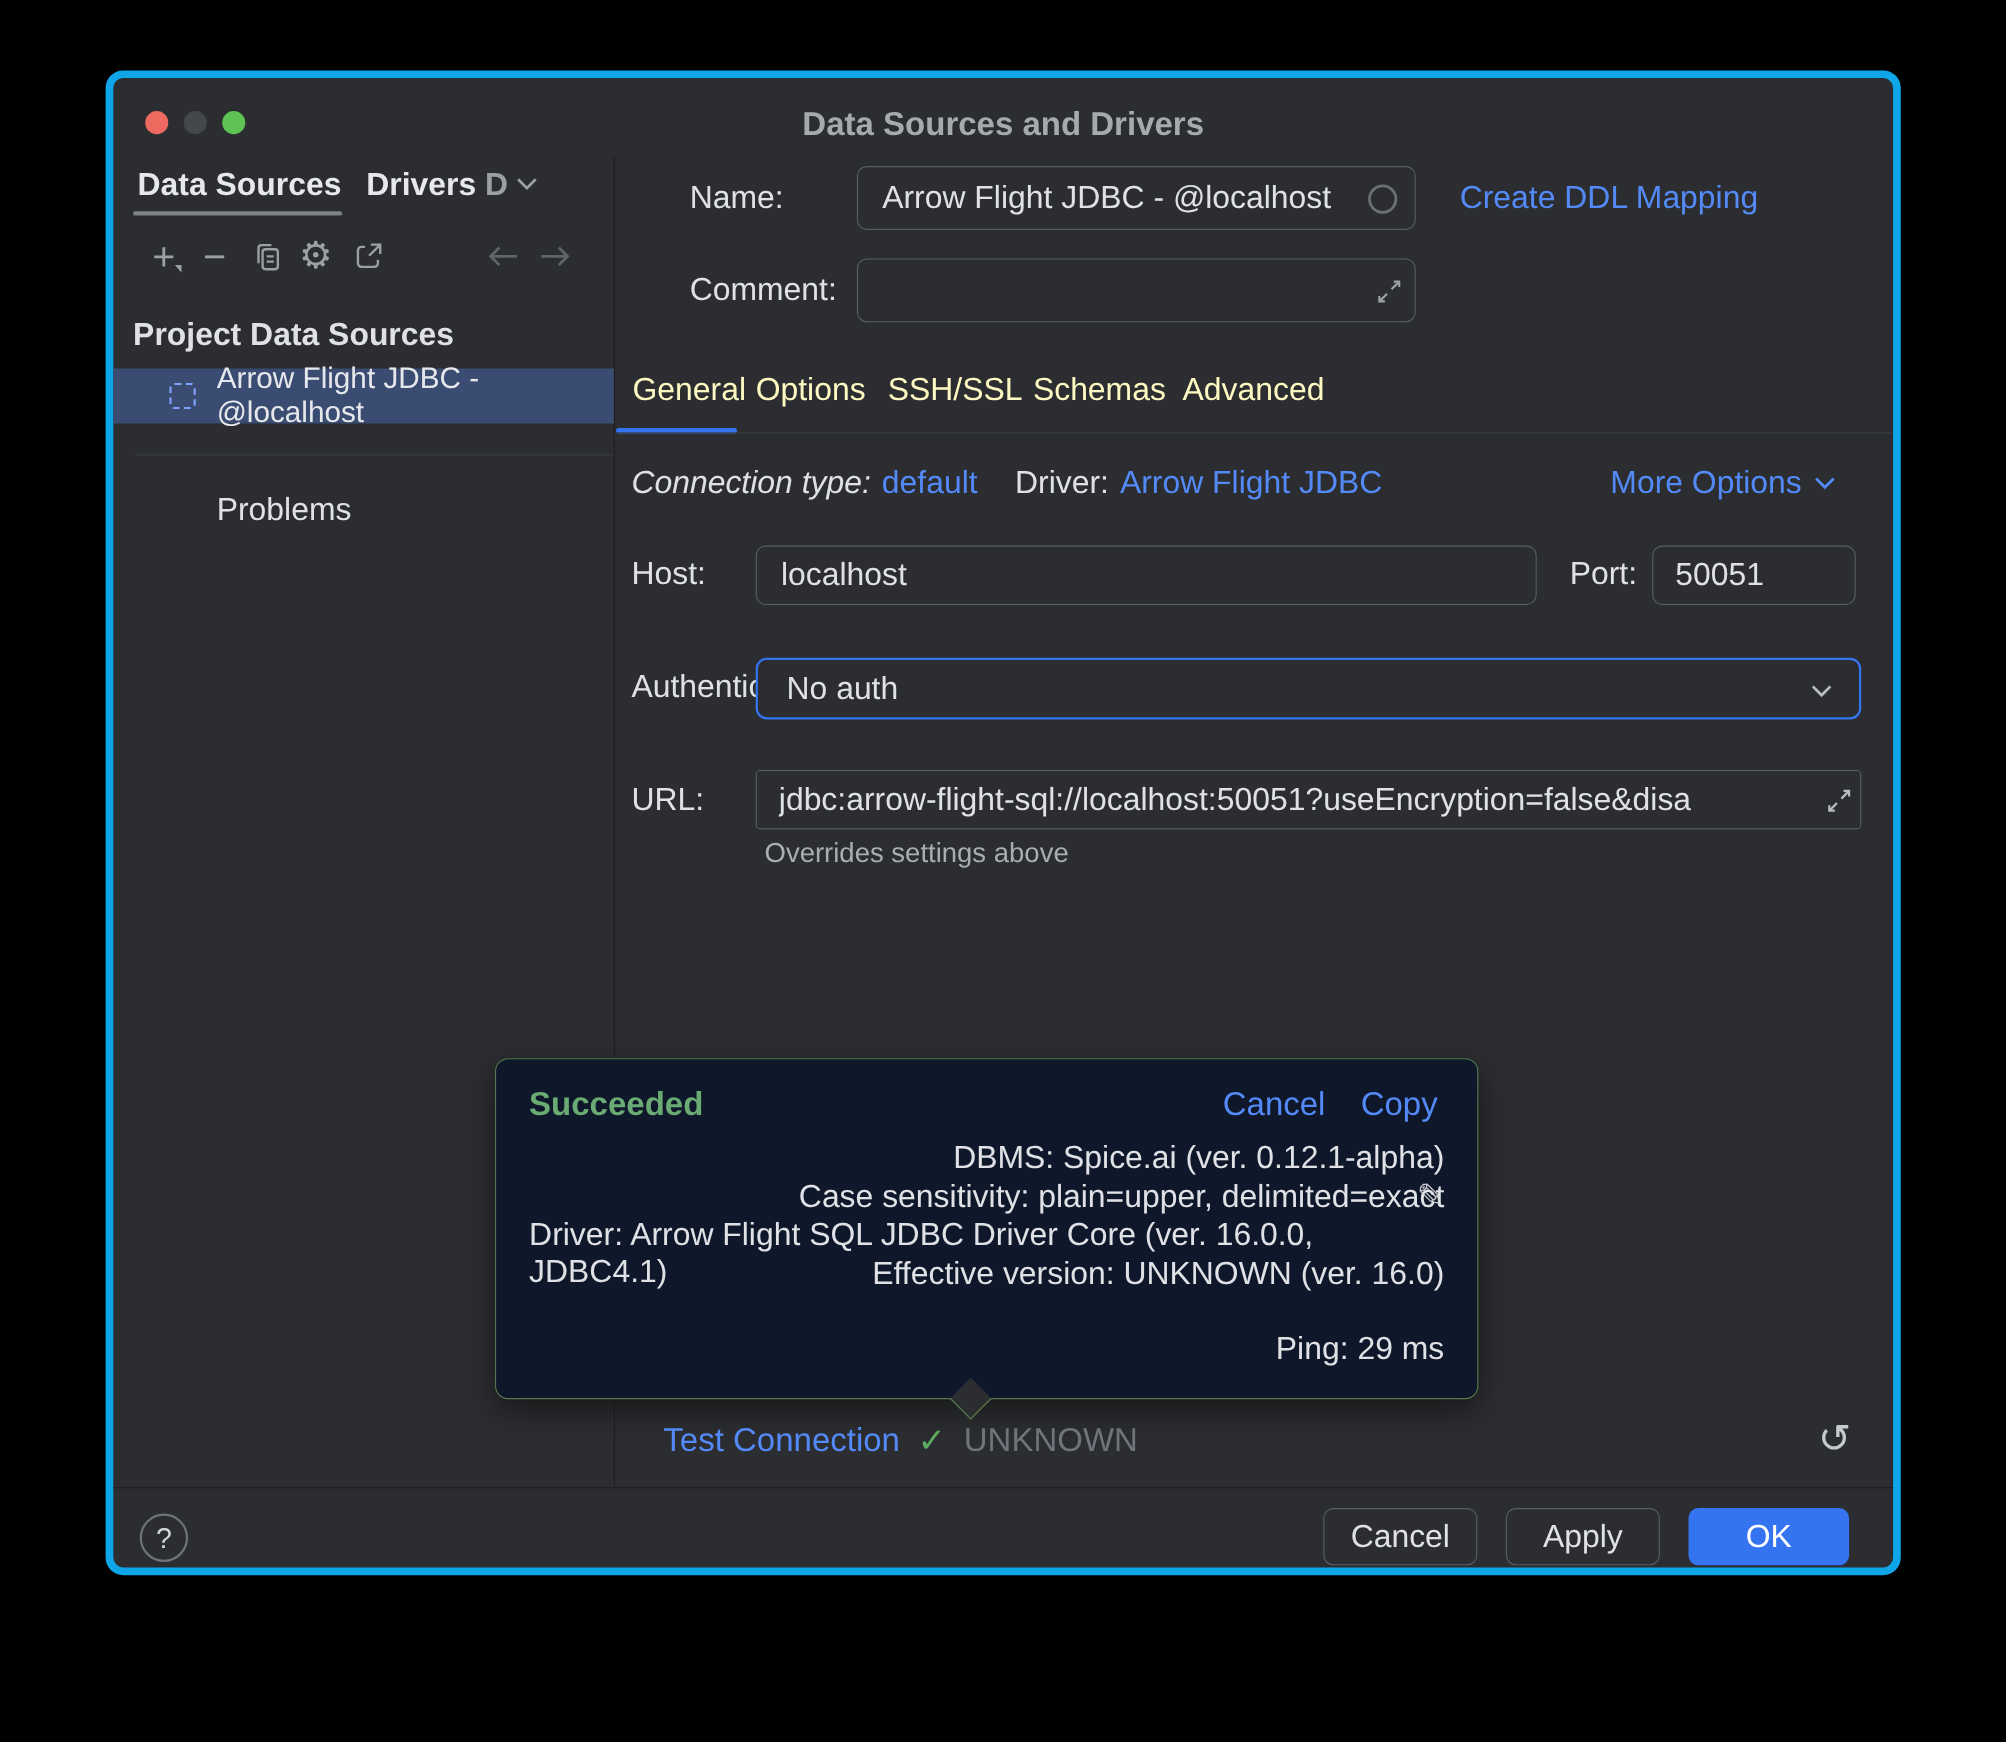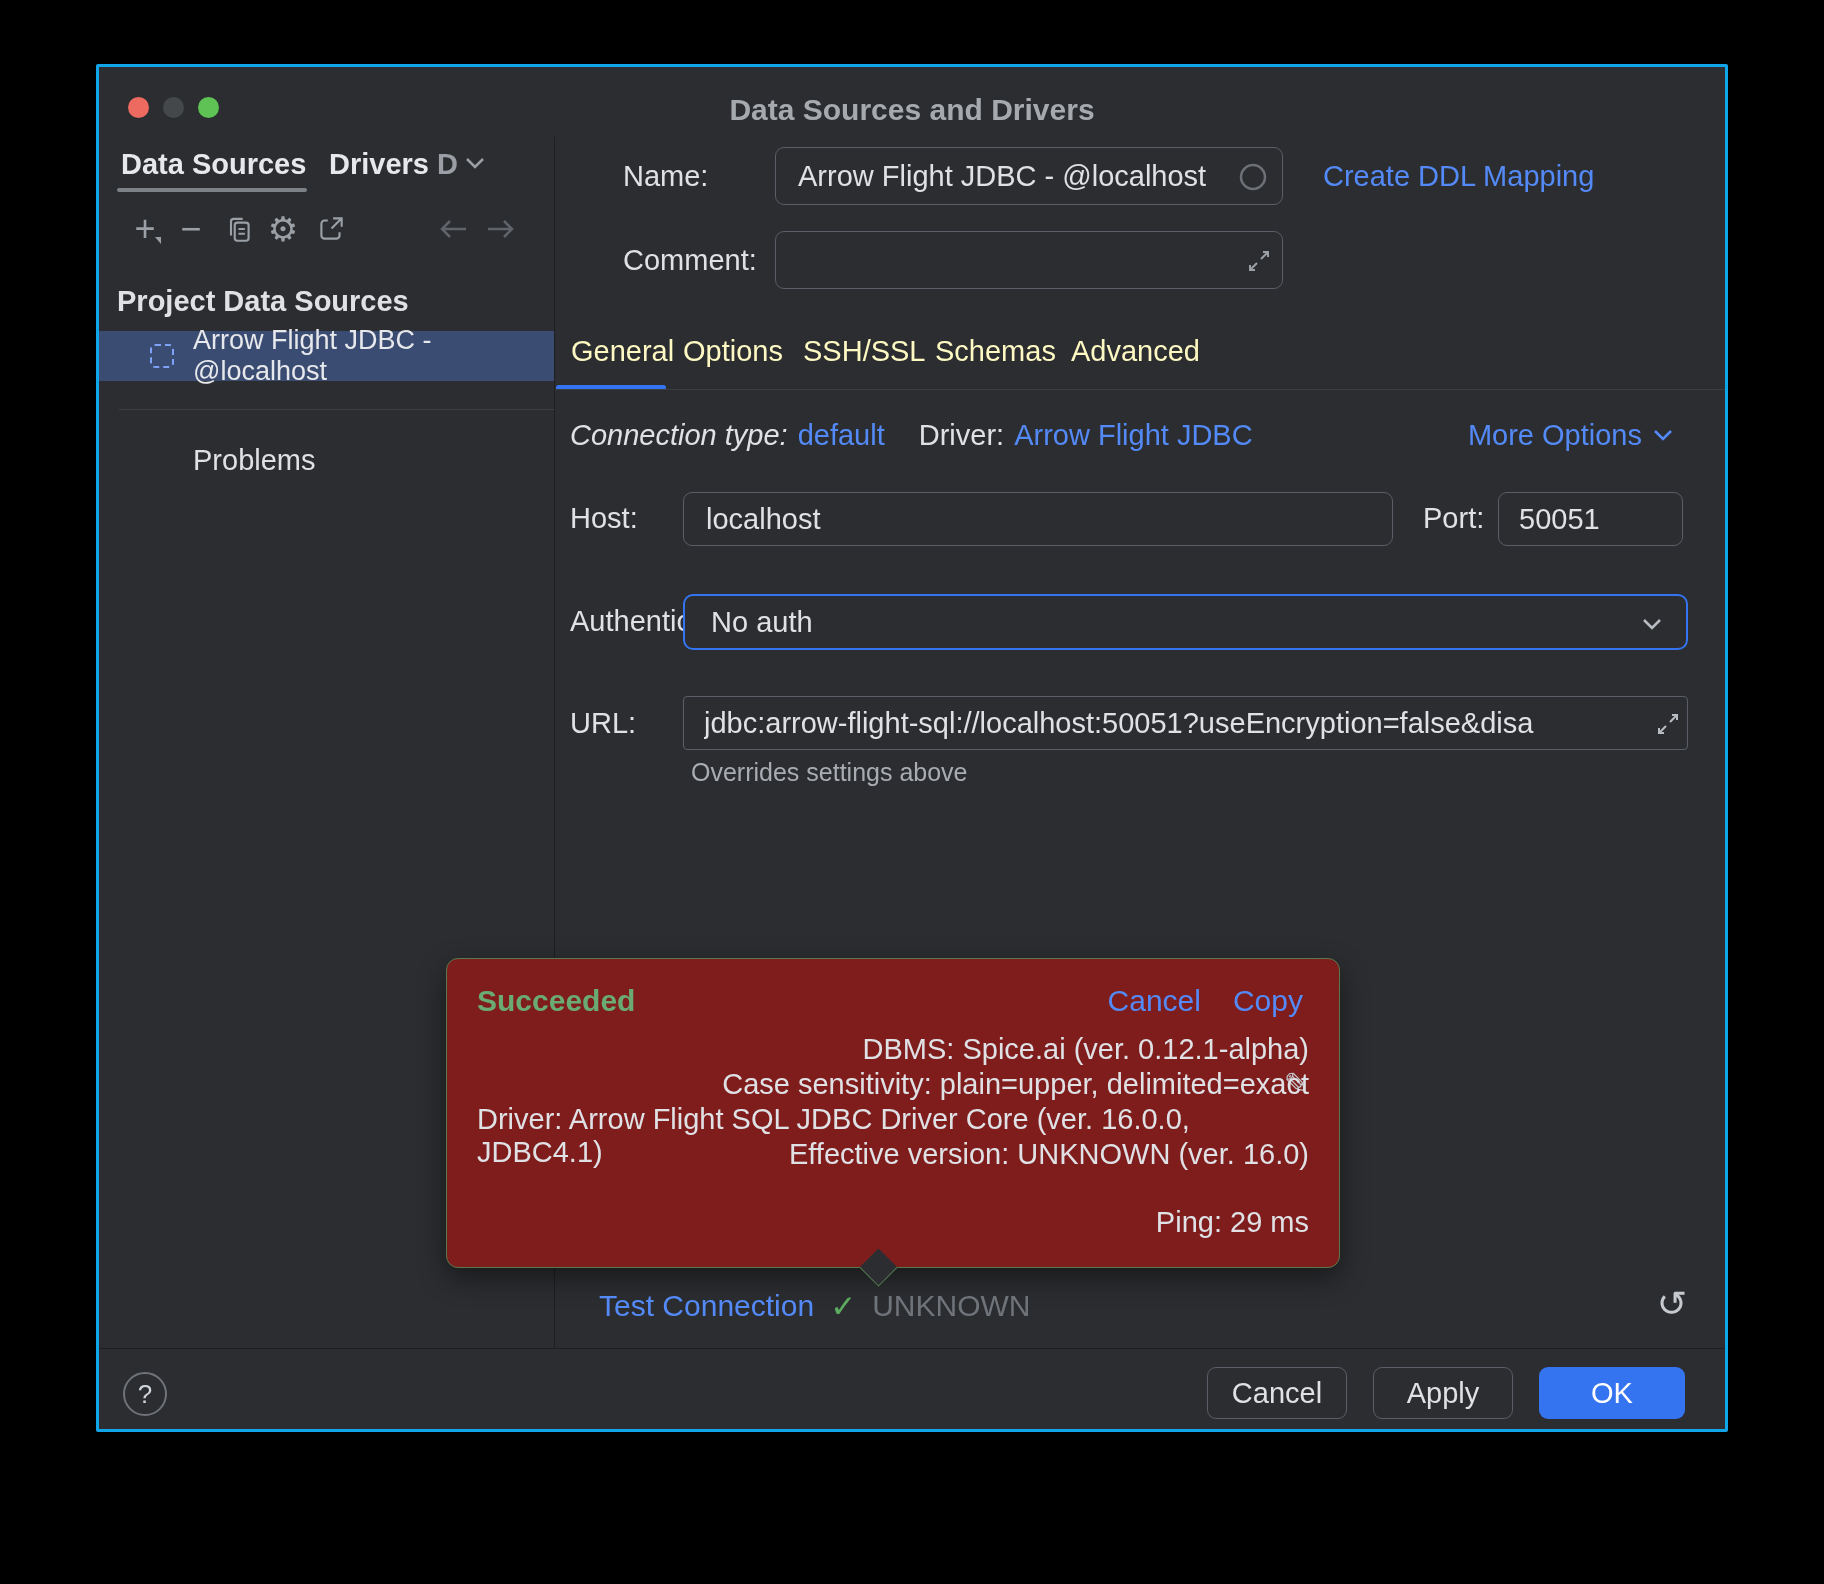--- a/index.html
+++ b/index.html
@@ -1,19 +1,19 @@
 <!DOCTYPE html>
 <html><head>
 <meta charset="utf-8">
 <style>
   html,body{margin:0;padding:0;background:#000;width:1824px;height:1584px;
     font-family:"Liberation Sans","DejaVu Sans",sans-serif;color:#dfe1e5;}
   .abs{position:absolute;}
   #window{position:absolute;left:96px;top:64px;width:1632px;height:1368px;
-    background:#2b2d30;border:3px solid #0ea5e9;border-radius:2px;box-sizing:border-box;
+    background:#2b2d30;border:7px solid #0ea5e9;border-radius:16px;box-sizing:border-box;
     box-shadow:0 24px 60px rgba(0,0,0,.6);overflow:hidden;}
   .vcenter{display:flex;align-items:center;}
   .light{position:absolute;top:30px;width:21px;height:21px;border-radius:50%;}
   .title{position:absolute;left:0;top:26px;width:100%;text-align:center;
     font-size:30px;font-weight:700;color:#a6aaaf;}
   .sbtab{position:absolute;top:76px;height:42px;font-size:29px;font-weight:700;color:#e6e8eb;}
   .toolicon{position:absolute;top:140px;height:44px;width:44px;display:flex;align-items:center;justify-content:center;color:#9ba0a6;}
   .field{position:absolute;border:1.5px solid #5a5e66;border-radius:9px;background:#2b2d30;
     box-sizing:border-box;display:flex;align-items:center;font-size:29px;color:#dfe1e5;}
   .label{position:absolute;height:44px;display:flex;align-items:center;font-size:29px;color:#dfe1e5;}
@@ -154,21 +154,21 @@
 
   <div class="label" style="left:471px;top:634px;">URL:</div>
   <div class="field" style="left:584px;top:629px;width:1005px;height:54px;padding-left:20px;border-radius:4px;">
     <span style="white-space:nowrap;overflow:hidden;width:935px;display:block;">jdbc:arrow-flight-sql://localhost:50051?useEncryption=false&amp;disa</span>
     <svg style="position:absolute;right:6px;top:14px;" width="26" height="26" viewBox="0 0 26 26" fill="none" stroke="#b9bcc2" stroke-width="2">
       <path d="M15 11 L22 4 M17 4 h5 v5 M11 15 L4 22 M4 17 v5 h5"></path>
     </svg>
   </div>
   <div class="abs" style="left:592px;top:691px;font-size:25px;color:#a9adb3;">Overrides settings above</div>
 
-  <div class="abs" style="left:347px;top:891px;width:894px;height:310px;background:#7f1d1d;border:1px solid #567a4e;border-radius:12px;box-sizing:border-box;box-shadow:0 10px 28px rgba(0,0,0,.45);">
+  <div class="abs" style="left:347px;top:891px;width:894px;height:310px;background:#0f172a;border:1px solid #567a4e;border-radius:12px;box-sizing:border-box;box-shadow:0 10px 28px rgba(0,0,0,.45);">
     <div class="abs vcenter" style="left:30px;top:20px;height:44px;font-size:30px;font-weight:600;color:#6aab73;">Succeeded</div>
     <div class="abs vcenter" style="right:36px;top:20px;height:44px;gap:32px;">
       <span class="link" style="font-size:30px;">Cancel</span>
       <span class="link" style="font-size:30px;">Copy</span>
     </div>
     <div class="abs" style="left:30px;top:74px;right:30px;">
       <div class="pline">
         <span>DBMS: Spice.ai (ver. 0.12.1-alpha)</span>
         <span style="margin-left:12px;color:#c2c5ca;font-size:30px;">✎</span>
       </div>

